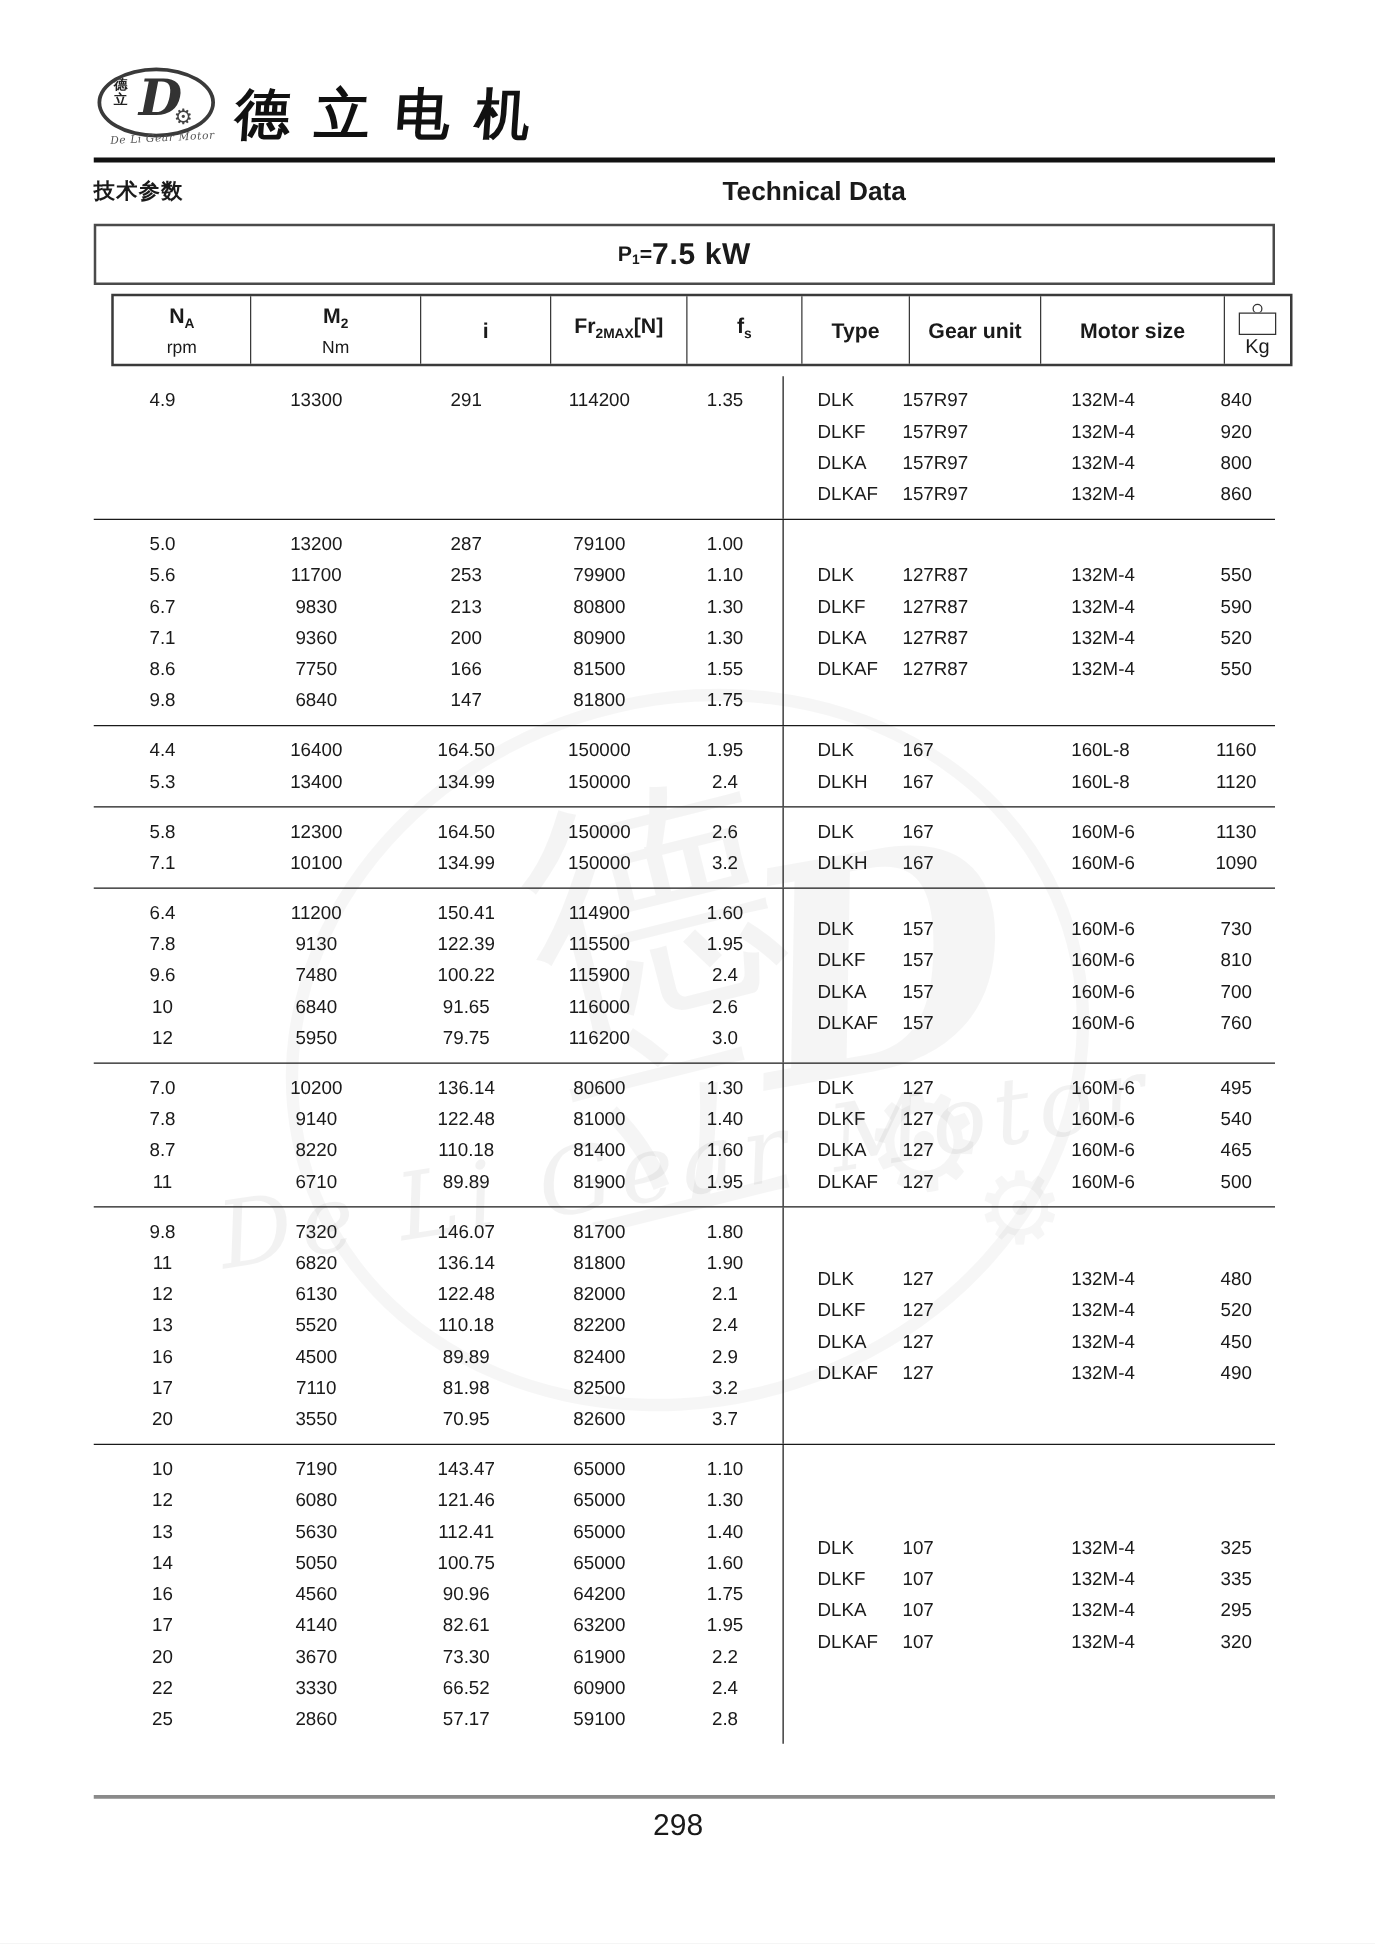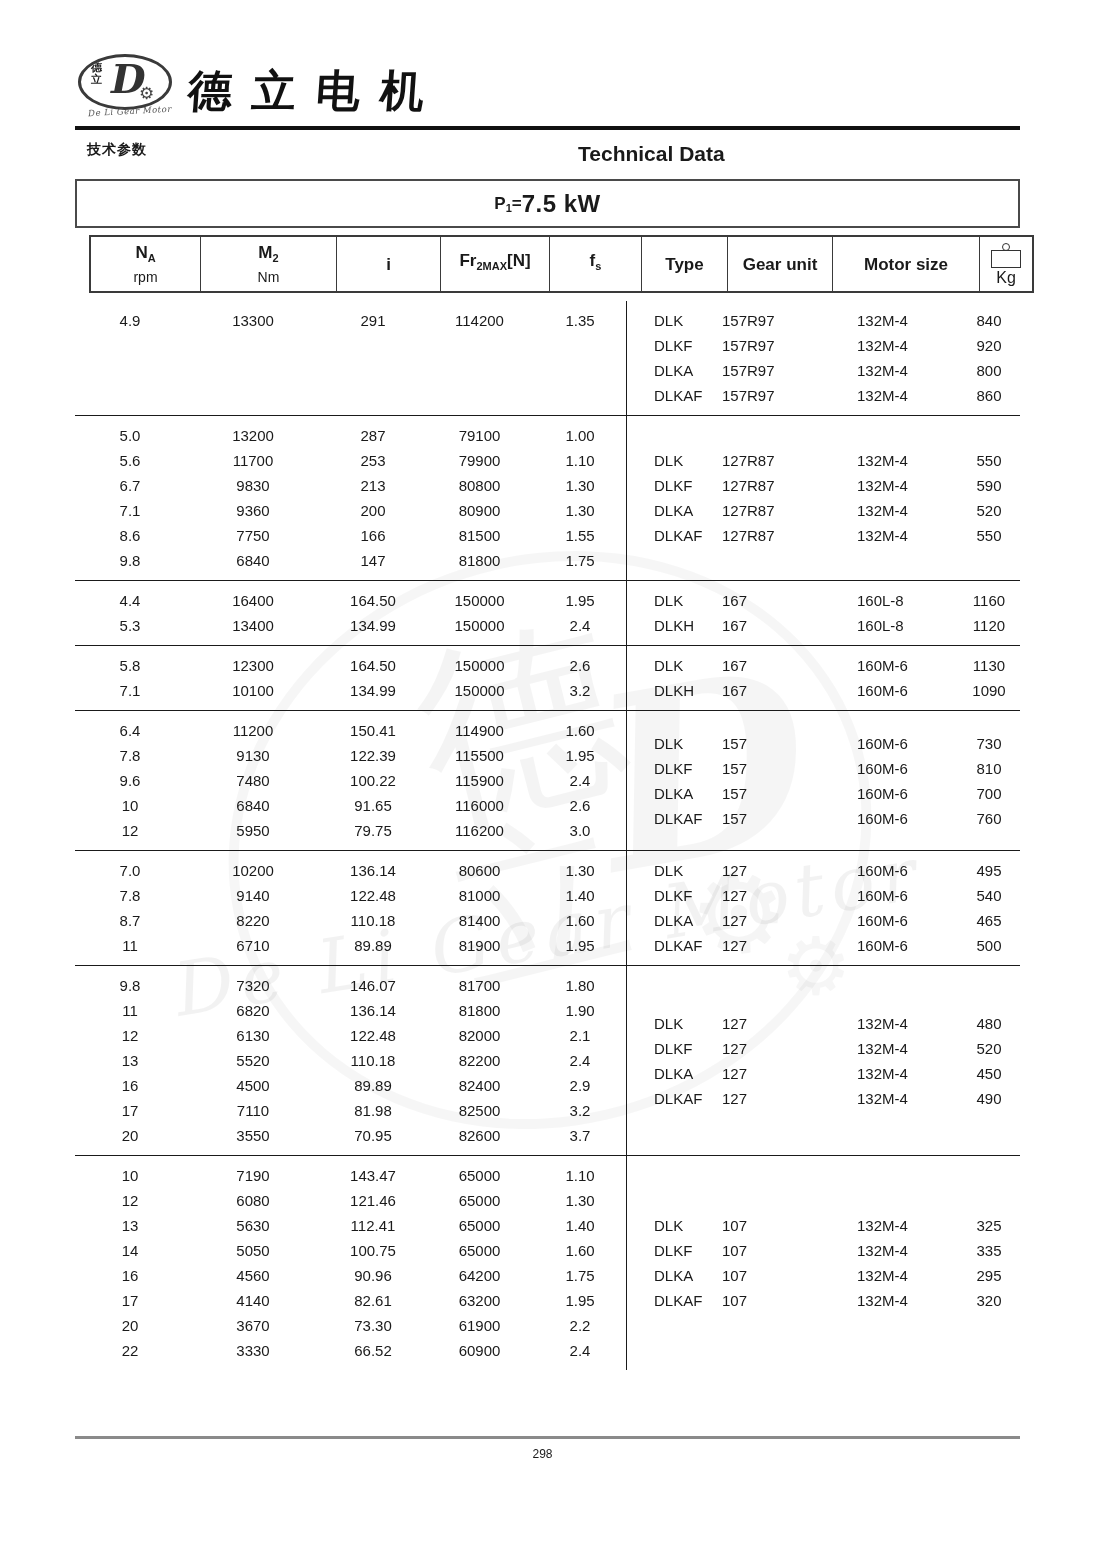--- a/index.html
+++ b/index.html
@@ -34,21 +34,21 @@
     font-weight:bold; font-family:"DejaVu Serif",serif; color:#333; }
   .logo-gear { position:absolute; left:58px; top:26px; font-size:17px; color:#444; }
   .logo-caption { position:absolute; left:-8px; top:52px; width:120px; text-align:center;
     font-size:8.5px; font-style:italic; font-family:"DejaVu Serif",serif; color:#555;
     letter-spacing:0.5px; transform:rotate(-3deg); white-space:nowrap; }
   .brand-name { position:absolute; left:188px; top:62px; z-index:2;
     font-family:"DejaVu Serif",serif; font-weight:900; font-size:44px; letter-spacing:20px;
     color:#111; transform:skewX(-4deg); }
   .top-rule { position:absolute; left:75px; top:126px; width:945px; height:3.5px;
     background:#111; z-index:2; }
-  .sec-title-cn { position:absolute; left:87px; top:141px; font-size:14px; font-weight:bold;
+  .sec-title-cn { position:absolute; left:75px; top:141px; font-size:17px; font-weight:bold;
     z-index:2; letter-spacing:1px; }
   .sec-title-en { position:absolute; left:578px; top:142px; font-size:21px; font-weight:bold;
     z-index:2; }
   
   .power-box { position:absolute; left:75px; top:179px; width:945px; height:49px;
     border:2px solid #4a4a4a; display:flex; align-items:center; justify-content:center;
     z-index:2; background:transparent; }
   .power-p { font-size:17px; font-weight:bold; }
   .power-sub { font-size:11px; font-weight:bold; position:relative; top:4px; }
   .power-eq { font-size:17px; font-weight:bold; }
@@ -77,21 +77,21 @@
   .sec-right { flex:1; display:flex; flex-direction:column; justify-content:center; padding:7px 0; }
   .prow, .mrow { display:flex; height:25px; align-items:center; font-size:15px; }
   .pcell { text-align:center; }
   .pc-na{width:110px;} .pc-m2{width:136px;} .pc-i{width:104px;} .pc-fr{width:109px;} .pc-fs{width:92px;}
   .mc-type{width:85px; padding-left:27px;} .mc-gear{width:105px; padding-left:10px;}
   .mc-motor{width:147px; padding-left:40px;} .mc-kg{flex:1; text-align:center; padding-right:6px;}
   
   .bottom-rule { position:absolute; left:75px; top:1436px; width:945px; height:3px;
     background:#8a8a8a; z-index:2; }
   .page-number { position:absolute; left:0; top:1447px; width:1085px; text-align:center;
-    font-size:12px; z-index:2; }
+    font-size:24px; z-index:2; }
 </style>
 </head>
 <body>
 
 <div class="page">
 
   <div class="wm wm-ellipse"></div>
   <div class="wm wm-char1">德</div>
   <div class="wm wm-char2">立</div>
   <div class="wm wm-d">D</div>
@@ -586,20 +586,27 @@
             <div class="pcell pc-fr">61900</div>
             <div class="pcell pc-fs">2.2</div>
           </div>
           <div class="prow">
             <div class="pcell pc-na">22</div>
             <div class="pcell pc-m2">3330</div>
             <div class="pcell pc-i">66.52</div>
             <div class="pcell pc-fr">60900</div>
             <div class="pcell pc-fs">2.4</div>
           </div>
+          <div class="prow">
+            <div class="pcell pc-na">25</div>
+            <div class="pcell pc-m2">2860</div>
+            <div class="pcell pc-i">57.17</div>
+            <div class="pcell pc-fr">59100</div>
+            <div class="pcell pc-fs">2.8</div>
+          </div>
         </div>
         <div class="sec-right">
           <div class="mrow">
             <div class="mc-type">DLK</div>
             <div class="mc-gear">107</div>
             <div class="mc-motor">132M-4</div>
             <div class="mc-kg">325</div>
           </div>
           <div class="mrow">
             <div class="mc-type">DLKF</div>

